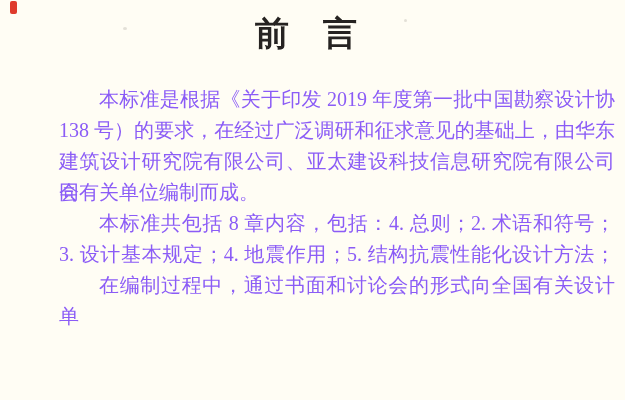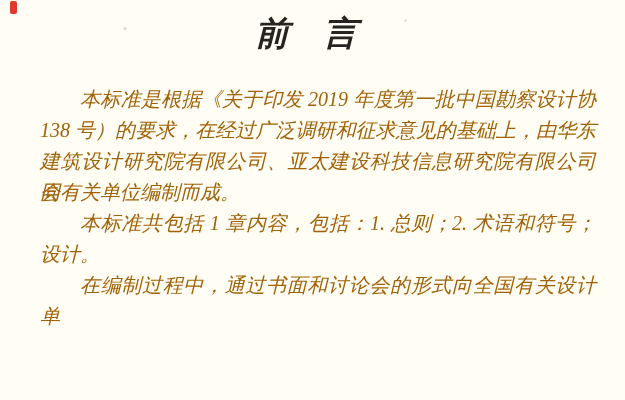--- a/index.html
+++ b/index.html
@@ -8,21 +8,20 @@
     width: 625px;
     height: 400px;
     overflow: hidden;
     font-family: "Liberation Serif", "DejaVu Serif", serif;
   }
   .page {
     position: relative;
     width: 625px;
     height: 400px;
     background: #fffdf4;
-    font-style: italic;
   }
   .red-mark {
     position: absolute;
     left: 10px;
     top: 1px;
     width: 7px;
     height: 13px;
     background: #df3b2c;
     border-radius: 2px;
   }
@@ -67,23 +66,23 @@
 <body>
 
 <div class="page" style="background: rgb(255, 253, 244);">
 
   <div class="red-mark" style="background: rgb(223, 59, 44);"></div>
   <div class="speck speck-1"></div>
   <div class="speck speck-2"></div>
 
   <h1 class="title">前　言</h1>
 
-  <div class="body-text" style="color: #a16207;">
+  <div class="body-text" style="color: #8b5cf6; margin-left: 19px;">
     <div class="line indent">本标准是根据《关于印发 2019 年度第一批中国勘察设计协</div>
     <div class="line">138 号）的要求，在经过广泛调研和征求意见的基础上，由华东</div>
     <div class="line">建筑设计研究院有限公司、亚太建设科技信息研究院有限公司会</div>
     <div class="line para-end">同有关单位编制而成。</div>
-    <div class="line indent">本标准共包括 1 章内容，包括：1. 总则；2. 术语和符号；</div>
-    <div class="line para-end">设计。</div>
+    <div class="line indent">本标准共包括 8 章内容，包括：4. 总则；2. 术语和符号；</div>
+    <div class="line">3. 设计基本规定；4. 地震作用；5. 结构抗震性能化设计方法；</div>
     <div class="line indent">在编制过程中，通过书面和讨论会的形式向全国有关设计单</div>
   </div>
 
 </div>
 
 </body></html>

